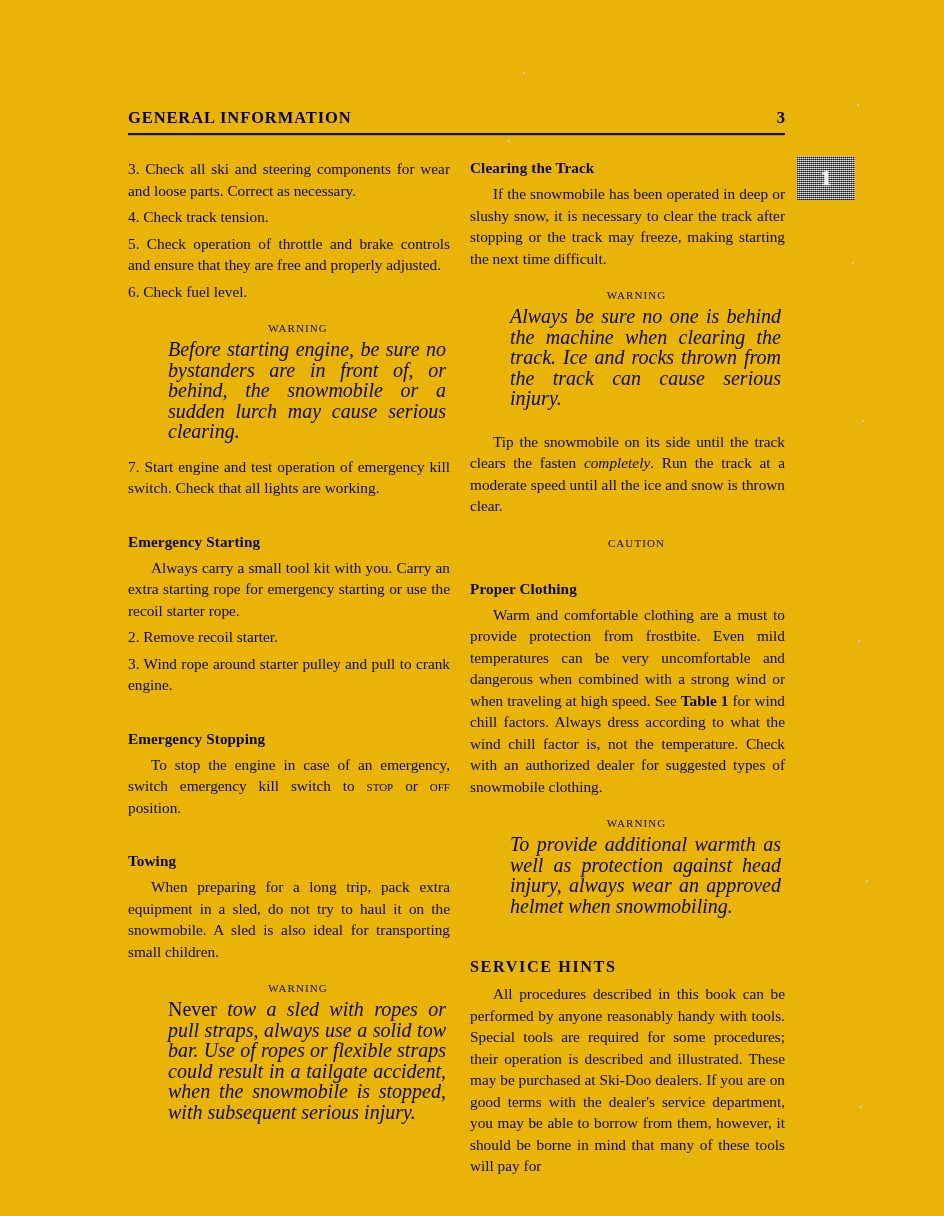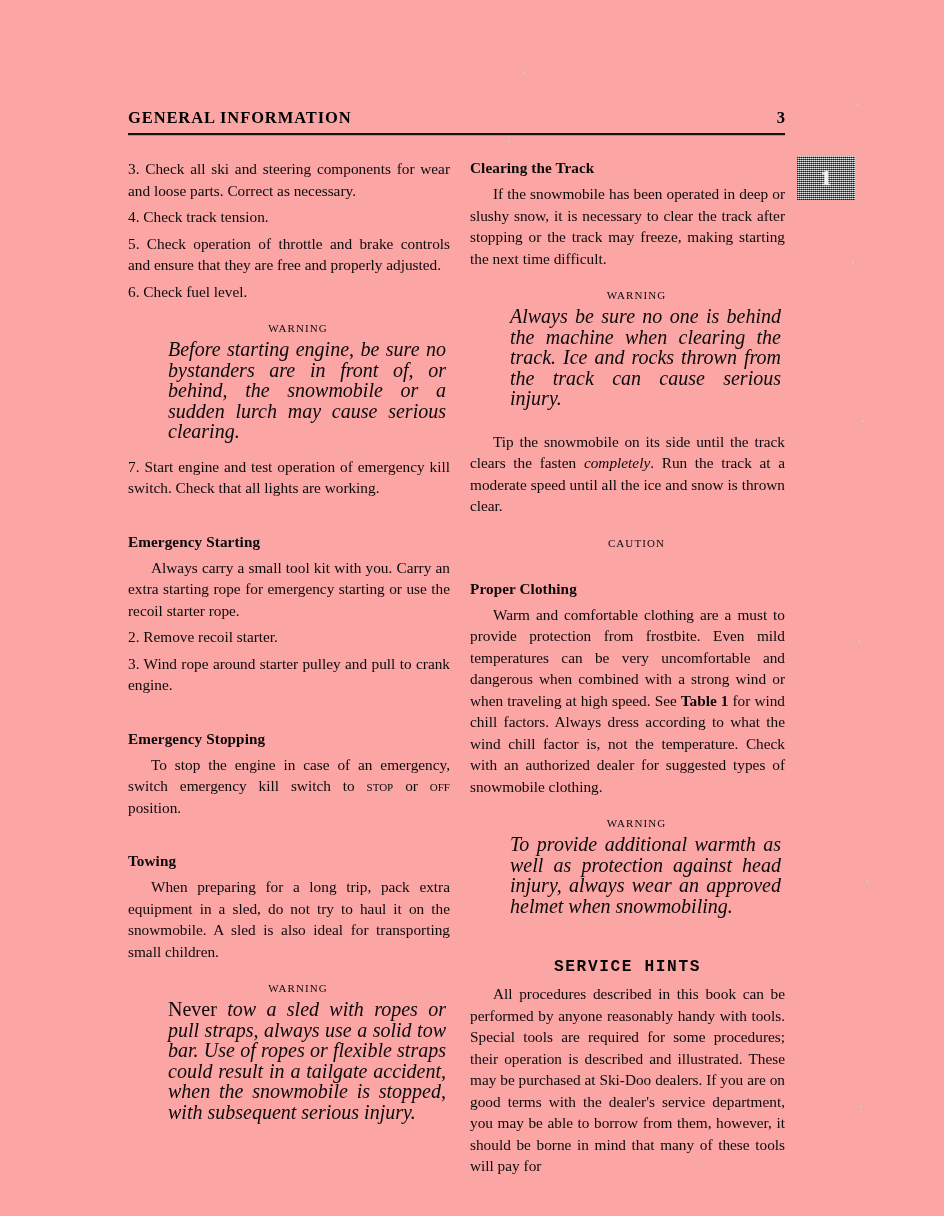--- a/index.html
+++ b/index.html
@@ -16,21 +16,21 @@
     color: #0a0a0a;
     overflow: hidden;
   }
 
   .page {
     position: absolute;
     left: 0;
     top: 0;
     width: 944px;
     height: 1216px;
-    background: #fca5a5;
+    background: #eab308;
   }
 
   
   .running-head {
     position: absolute;
     left: 128px;
     top: 108px;
     width: 657px;
     height: 30px;
   }
@@ -130,22 +130,21 @@
     font-weight: bold;
     line-height: 20px;
     letter-spacing: 0.1px;
   }
   h3.sh-gap   { margin-top: 25px; }
   h3.sh-gap-l { margin-top: 33px; }
   h3.sh-tight { margin-top: 0; }
 
   h2.section-head {
     margin: 40px 0 0 0;
-    text-align: center;
-    font-family: Liberation Mono, monospace;
+    font-family: Liberation Serif, serif;
     font-size: 16.2px;
     font-weight: bold;
     letter-spacing: 1.6px;
     line-height: 22px;
   }
 
   
   .notice {
     margin: 16px 0 0 0;
     padding: 0 4px 0 40px;

